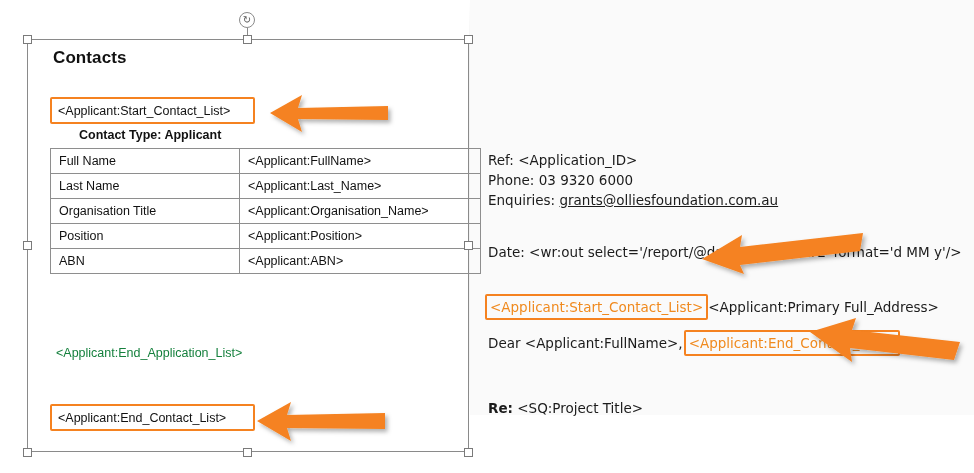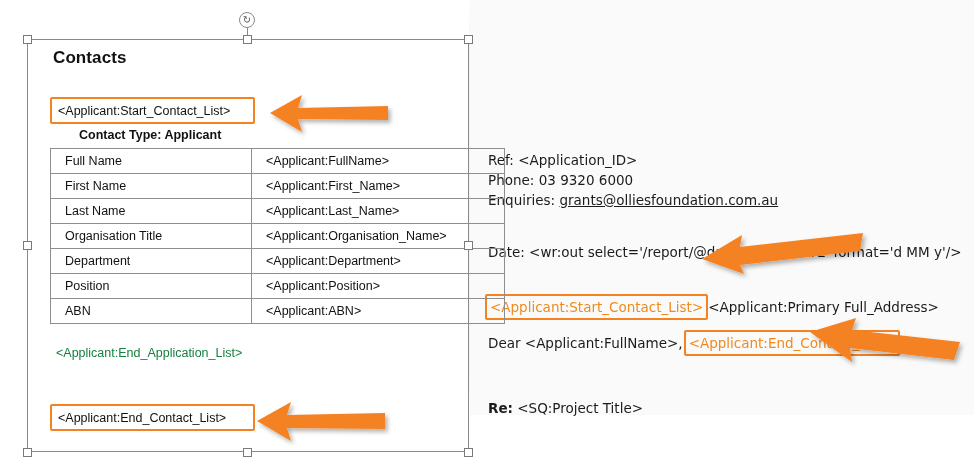--- a/index.html
+++ b/index.html
@@ -74,21 +74,21 @@
   }
   .contact-type{
     position:absolute; left:27px; top:88px;
     font-size:12.5px; font-weight:bold; color:#111;margin-left:24px;
   }
   .tbl{
     position:absolute; left:22px; top:108px; width:396px;
     border-collapse:collapse; table-layout:fixed;
   }
   .tbl td{
-    border:1px solid #8e8e8e; height:24px; padding:0 14px;
+    border:1px solid #8e8e8e; height:24px; padding:0 8px;
     font-size:12.5px; color:#111; vertical-align:middle;
     overflow:hidden; white-space:nowrap;
   }
   .tbl td.c1{ width:172px; }
   .tbl td.c2{ width:224px; }
   .end-app{
     position:absolute; left:28px; top:306px;
     font-size:12.5px; color:#15803d;
   }
   .tag-box-left2{
@@ -165,34 +165,26 @@
 
     <div class="contact-type">Contact Type: Applicant</div>
 
     <table class="tbl">
       <tbody>
         <tr>
           <td class="c1">Full Name</td>
           <td class="c2">&lt;Applicant:FullName&gt;</td>
         </tr>
         <tr>
-          <td class="c1">First Name</td>
-          <td class="c2">&lt;Applicant:First_Name&gt;</td>
-        </tr>
-        <tr>
           <td class="c1">Last Name</td>
           <td class="c2">&lt;Applicant:Last_Name&gt;</td>
         </tr>
         <tr>
           <td class="c1">Organisation Title</td>
           <td class="c2">&lt;Applicant:Organisation_Name&gt;</td>
-        </tr>
-        <tr>
-          <td class="c1">Department</td>
-          <td class="c2">&lt;Applicant:Department&gt;</td>
         </tr>
         <tr>
           <td class="c1">Position</td>
           <td class="c2">&lt;Applicant:Position&gt;</td>
         </tr>
         <tr>
           <td class="c1">ABN</td>
           <td class="c2">&lt;Applicant:ABN&gt;</td>
         </tr>
       </tbody>

